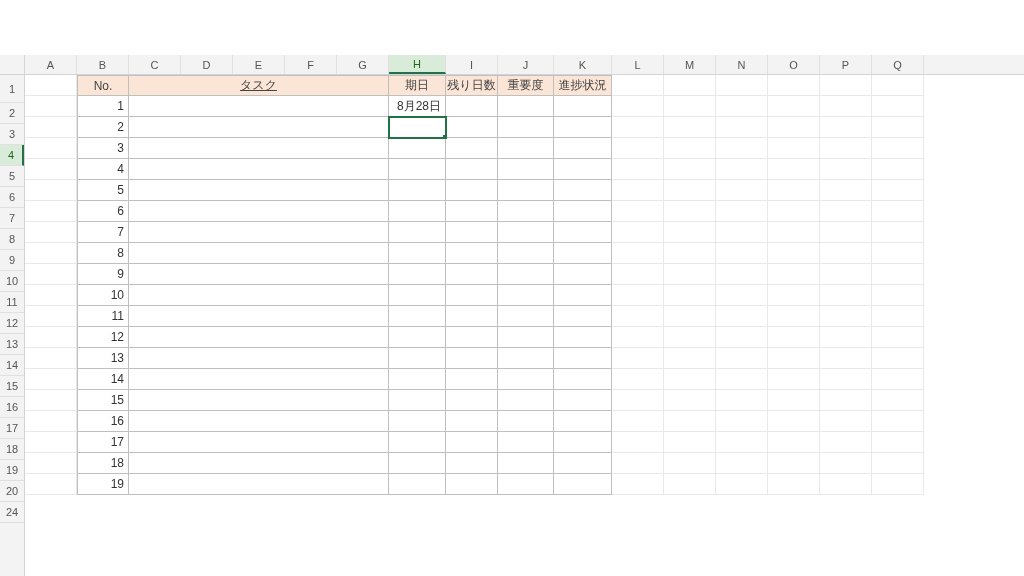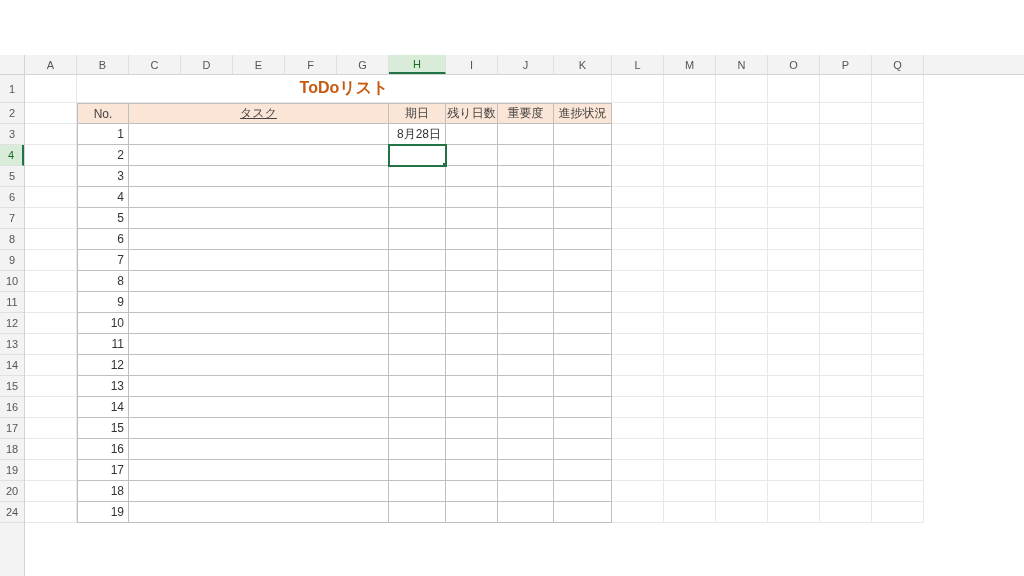--- a/index.html
+++ b/index.html
@@ -166,30 +166,20 @@
       <div class="row-header" style="height: 21px;">14</div>
       <div class="row-header" style="height: 21px;">15</div>
       <div class="row-header" style="height: 21px;">16</div>
       <div class="row-header" style="height: 21px;">17</div>
       <div class="row-header" style="height: 21px;">18</div>
       <div class="row-header" style="height: 21px;">19</div>
       <div class="row-header" style="height: 21px;">20</div>
       <div class="row-header" style="height: 21px;">24</div>
     </div>
   <div class="grid" id="grid">
-      <div class="row" style="height: 28px;">
-        <div class="cell " style="width: 52px; height: 100%;"></div>
-        <div class="cell title-cell" style="width: 535px; height: 100%;">ToDoリスト</div>
-        <div class="cell " style="width: 52px; height: 100%;"></div>
-        <div class="cell " style="width: 52px; height: 100%;"></div>
-        <div class="cell " style="width: 52px; height: 100%;"></div>
-        <div class="cell " style="width: 52px; height: 100%;"></div>
-        <div class="cell " style="width: 52px; height: 100%;"></div>
-        <div class="cell " style="width: 52px; height: 100%;"></div>
-      </div>
       <div class="row" style="height: 21px;">
         <div class="cell " style="width: 52px; height: 100%;"></div>
         <div class="cell th first" style="width: 52px; height: 100%;">No.</div>
         <div class="cell th" style="width: 260px; height: 100%; text-decoration: underline;">タスク</div>
         <div class="cell th" style="width: 57px; height: 100%;">期日</div>
         <div class="cell th" style="width: 52px; height: 100%;">残り日数</div>
         <div class="cell th" style="width: 56px; height: 100%;">重要度</div>
         <div class="cell th" style="width: 58px; height: 100%;">進捗状況</div>
         <div class="cell " style="width: 52px; height: 100%;"></div>
         <div class="cell " style="width: 52px; height: 100%;"></div>

